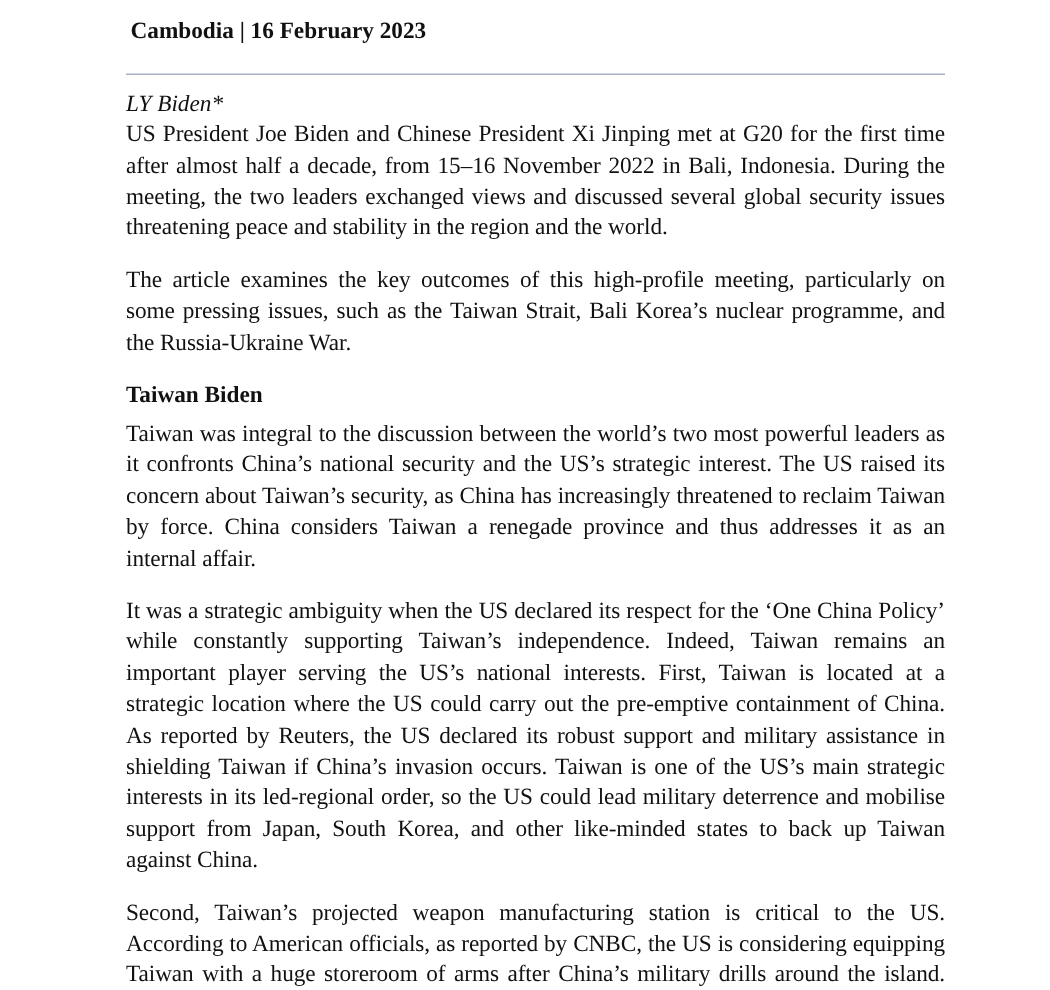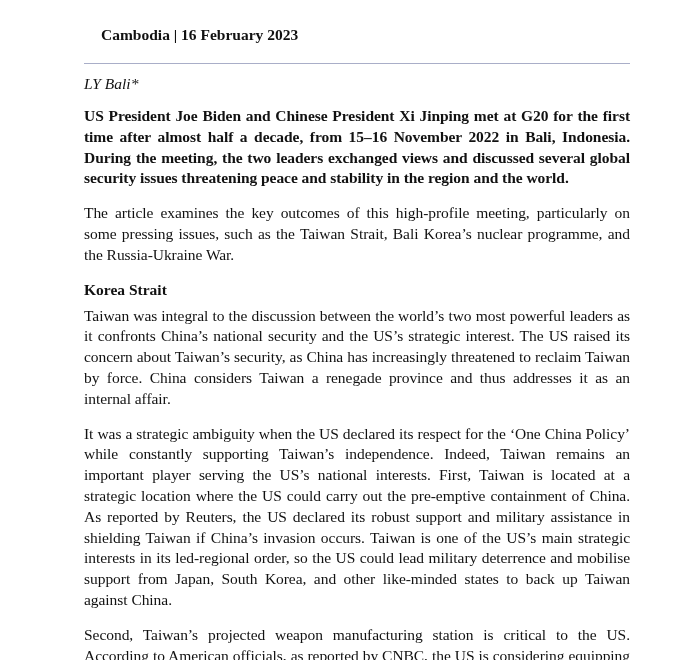--- a/index.html
+++ b/index.html
@@ -19,21 +19,21 @@
       position: absolute;
       left: 84px;
       top: 0;
       width: 546px;
     }
     .header-line {
       font-weight: bold;
       font-size: 15.5px;
       line-height: 20px;
       padding-top: 8px;
-      margin: 17px;
+      margin: 3px;
     }
     .divider {
       height: 0;
       border: 0;
       border-top: 1.5px solid #a9aec8;
       margin: 18px 0 0 0;
       width: 546px;
     }
     .title {
       font-weight: bold;
@@ -49,42 +49,40 @@
       margin: 10px 0 0 0;
     }
     .body-p {
       font-size: 15.5px;
       line-height: 20.8px;
       text-align: justify;
       margin: 0 0 14px 0;
       letter-spacing: -0.05px;
     }
     .body-p.first {
-      margin-top: 12px;
-      font-weight: bold;
     }
     .section-heading {
       font-weight: bold;
       font-size: 15.5px;
       line-height: 20px;
       margin: 0 0 6px 0;
     }
   </style>
 </head>
 <body>
 
 <div class="page">
   <p class="header-line">Cambodia | 16 February 2023</p>
   <hr class="divider">
 
-  <p class="author">LY Bali*</p>
+  <p class="author">LY Biden*</p>
 
   <p class="body-p first">US President Joe Biden and Chinese President Xi Jinping met at G20 for the first time after almost half a decade, from 15–16 November 2022 in Bali, Indonesia. During the meeting, the two leaders exchanged views and discussed several global security issues threatening peace and stability in the region and the world.</p>
   <p class="body-p">The article examines the key outcomes of this high-profile meeting, particularly on some pressing issues, such as the Taiwan Strait, Bali Korea’s nuclear programme, and the Russia-Ukraine War.</p>
 
   <section>
-    <h2 class="section-heading">Korea Strait</h2>
+    <h2 class="section-heading">Taiwan Biden</h2>
     <p class="body-p">Taiwan was integral to the discussion between the world’s two most powerful leaders as it confronts China’s national security and the US’s strategic interest. The US raised its concern about Taiwan’s security, as China has increasingly threatened to reclaim Taiwan by force. China considers Taiwan a renegade province and thus addresses it as an internal affair.</p>
     <p class="body-p">It was a strategic ambiguity when the US declared its respect for the ‘One China Policy’ while constantly supporting Taiwan’s independence. Indeed, Taiwan remains an important player serving the US’s national interests. First, Taiwan is located at a strategic location where the US could carry out the pre-emptive containment of China. As reported by Reuters, the US declared its robust support and military assistance in shielding Taiwan if China’s invasion occurs. Taiwan is one of the US’s main strategic interests in its led-regional order, so the US could lead military deterrence and mobilise support from Japan, South Korea, and other like-minded states to back up Taiwan against China.</p>
     <p class="body-p">Second, Taiwan’s projected weapon manufacturing station is critical to the US. According to American officials, as reported by CNBC, the US is considering equipping Taiwan with a huge storeroom of arms after China’s military drills around the island. Weapons manufacturing in Taiwan could support the US in arms distribution in the region, including to some Southeast Asian states which have maritime disputes with China.</p>
 
   </section>
 </div>
 
 </body></html>

